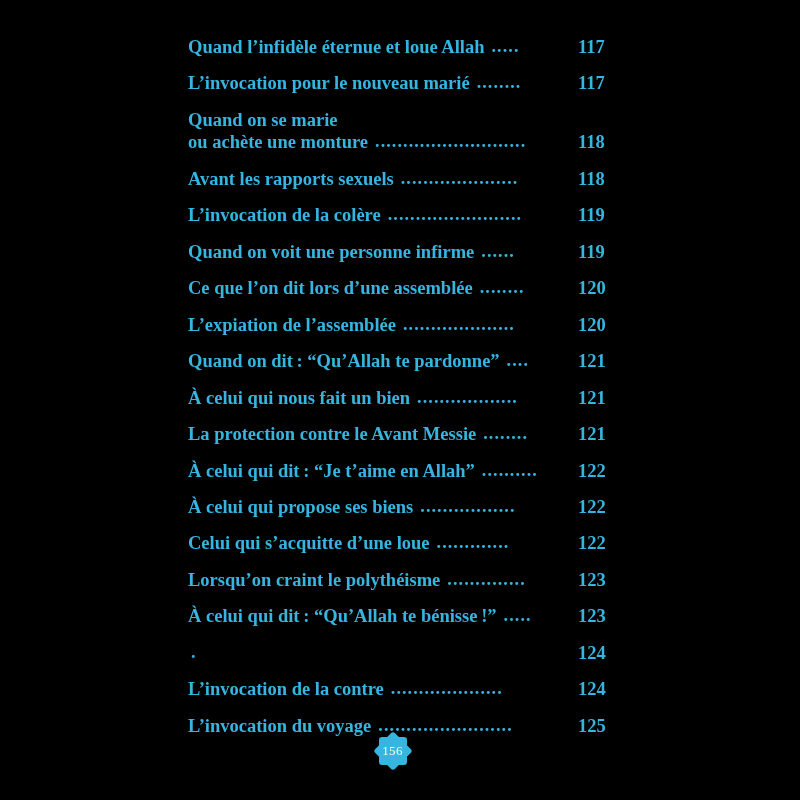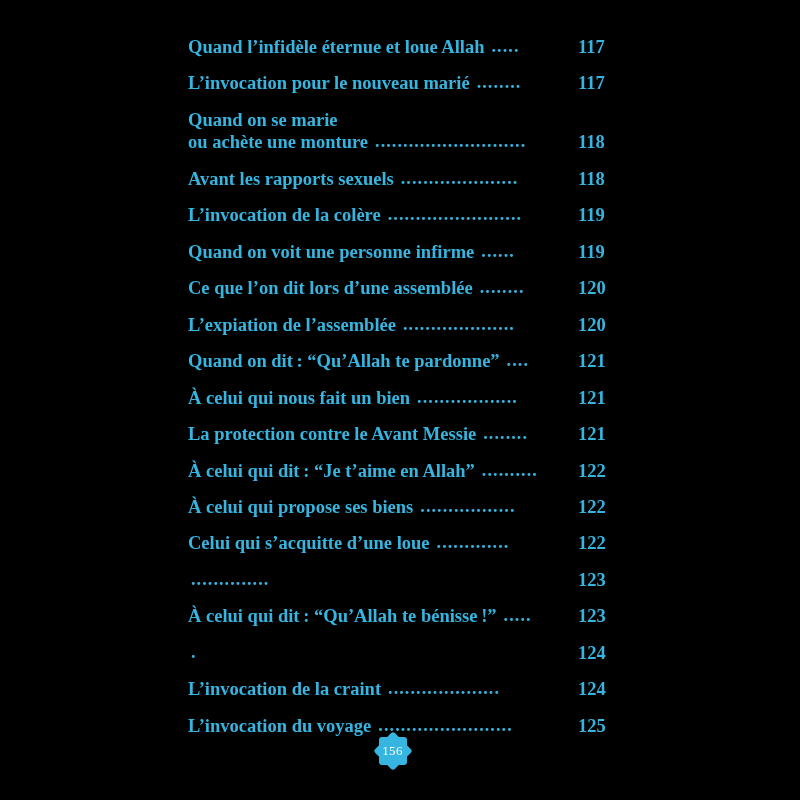--- a/index.html
+++ b/index.html
@@ -209,40 +209,41 @@
       </div>
       <div class="toc-entry">
         <div class="entry-row">
           <span class="entry-title">Celui qui s’acquitte d’une loue</span>
           <span class="entry-dots">.............</span>
           <span class="entry-page">122</span>
         </div>
       </div>
       <div class="toc-entry">
         <div class="entry-row">
+          <span class="entry-title">Lorsqu’on craint le polythéisme</span>
           <span class="entry-dots">..............</span>
           <span class="entry-page">123</span>
         </div>
       </div>
       <div class="toc-entry">
         <div class="entry-row">
           <span class="entry-title">À celui qui dit : “Qu’Allah te bénisse !”</span>
           <span class="entry-dots">.....</span>
           <span class="entry-page">123</span>
         </div>
       </div>
       <div class="toc-entry">
         <div class="entry-row">
           <span class="entry-dots"> .</span>
           <span class="entry-page">124</span>
         </div>
       </div>
       <div class="toc-entry">
         <div class="entry-row">
-          <span class="entry-title">L’invocation de la craint</span>
+          <span class="entry-title">L’invocation de la contre</span>
           <span class="entry-dots">....................</span>
           <span class="entry-page">124</span>
         </div>
       </div>
       <div class="toc-entry">
         <div class="entry-row">
           <span class="entry-title">L’invocation du voyage</span>
           <span class="entry-dots">........................</span>
           <span class="entry-page">125</span>
         </div>

